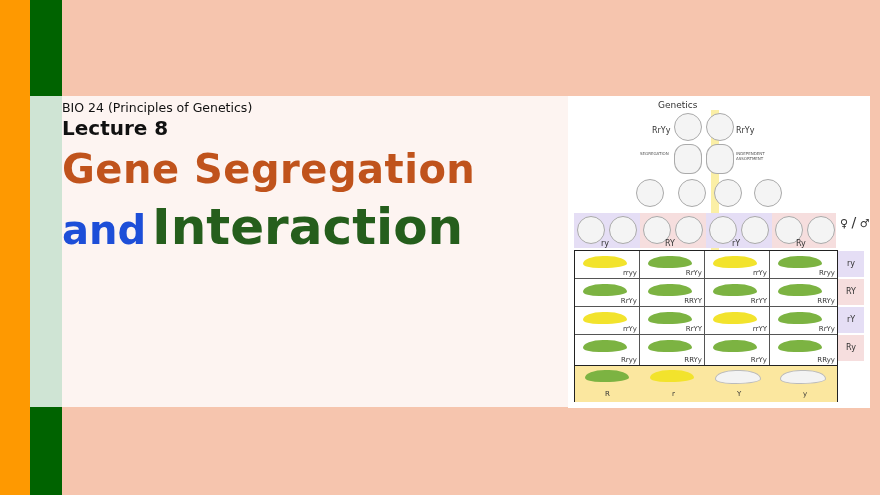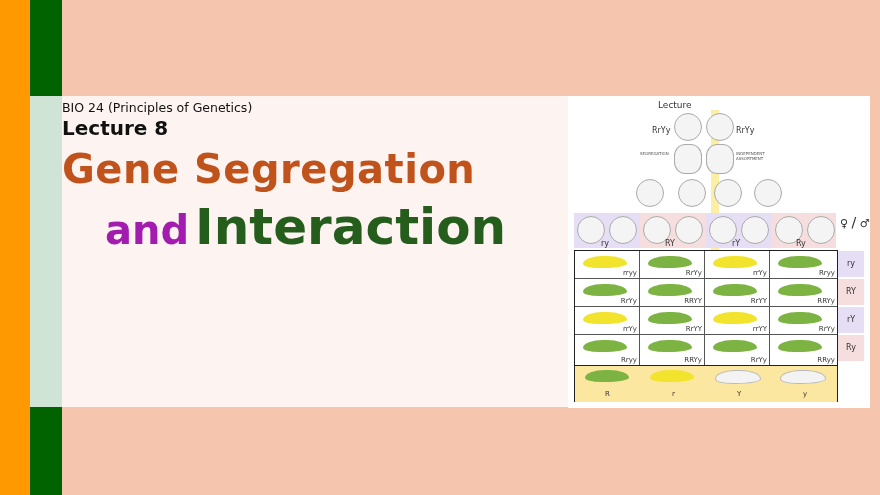--- a/index.html
+++ b/index.html
@@ -5,21 +5,21 @@
   html,body{margin:0;padding:0;}
   body{width:880px;height:495px;position:relative;overflow:hidden;background:#f6c5ae;font-family:"DejaVu Sans",sans-serif;}
   .strip-orange{position:absolute;left:0;top:0;width:30px;height:495px;background:#fe9901;}
   .strip-green{position:absolute;left:30px;top:0;width:32px;height:495px;background:#006300;}
   .strip-green-light{position:absolute;left:30px;top:96px;width:32px;height:311px;background:#cfe4d4;}
   .panel{position:absolute;left:62px;top:96px;width:506px;height:311px;background:#fdf4f1;}
   .course{position:absolute;left:62px;top:100px;font-size:12.5px;color:#111;white-space:nowrap;}
   .lecture{position:absolute;left:62px;top:116px;font-size:20px;font-weight:bold;color:#111;white-space:nowrap;}
   .title1{position:absolute;left:62px;top:146px;font-size:40px;font-weight:bold;color:#c0531c;white-space:nowrap;letter-spacing:0.5px;}
   .title2{position:absolute;left:62px;top:198px;white-space:nowrap;font-weight:bold;}
-  .title2 .and{font-size:40px;color:#a21caf;padding-left:43px;}
+  .title2 .and{font-size:40px;color:#1d4ed8;}
   .title2 .inter{font-size:50px;color:#255e1c;margin-left:6px;}
   .figure{position:absolute;left:568px;top:96px;width:302px;height:312px;background:#fff;}
   .fig-title{position:absolute;left:90px;top:4px;font-size:9px;color:#333;}
   .yellow-bar{position:absolute;left:143px;top:14px;width:8px;height:200px;background:#fbefa6;}
   .cell{position:absolute;border-radius:50%;background:#f4f4f4;border:1px solid #aaa;}
   .genolab{position:absolute;font-size:8px;color:#333;}
   .tiny{position:absolute;font-size:4px;color:#555;}
   .gband{position:absolute;top:117px;height:35px;}
   .gamete-lbl{position:absolute;top:143px;font-size:8px;color:#333;}
   .grid{position:absolute;left:6px;top:154px;width:262px;height:150px;border:1.5px solid #222;background:#fff;}
@@ -44,21 +44,21 @@
 
 <div class="course">BIO 24 (Principles of Genetics)</div>
 <div class="lecture">Lecture 8</div>
 <div class="title1">Gene Segregation</div>
 <div class="title2">
   <span class="and">and</span><span class="inter">Interaction</span>
 </div>
 
 <div class="figure">
   <div class="yellow-bar"></div>
-  <div class="fig-title">Lecture</div>
+  <div class="fig-title">Genetics</div>
 
   <div class="cell" style="left:106px;top:17px;width:26px;height:26px;"></div>
   <div class="cell" style="left:138px;top:17px;width:26px;height:26px;"></div>
   <div class="genolab" style="left:84px;top:30px;">RrYy</div>
   <div class="genolab" style="left:168px;top:30px;">RrYy</div>
 
   <div class="cell" style="left:106px;top:48px;width:26px;height:28px;border-radius:40%;"></div>
   <div class="cell" style="left:138px;top:48px;width:26px;height:28px;border-radius:40%;"></div>
   <div class="tiny" style="left:72px;top:55px;">SEGREGATION</div>
   <div class="tiny" style="left:168px;top:55px;width:40px;">INDEPENDENT ASSORTMENT</div>

